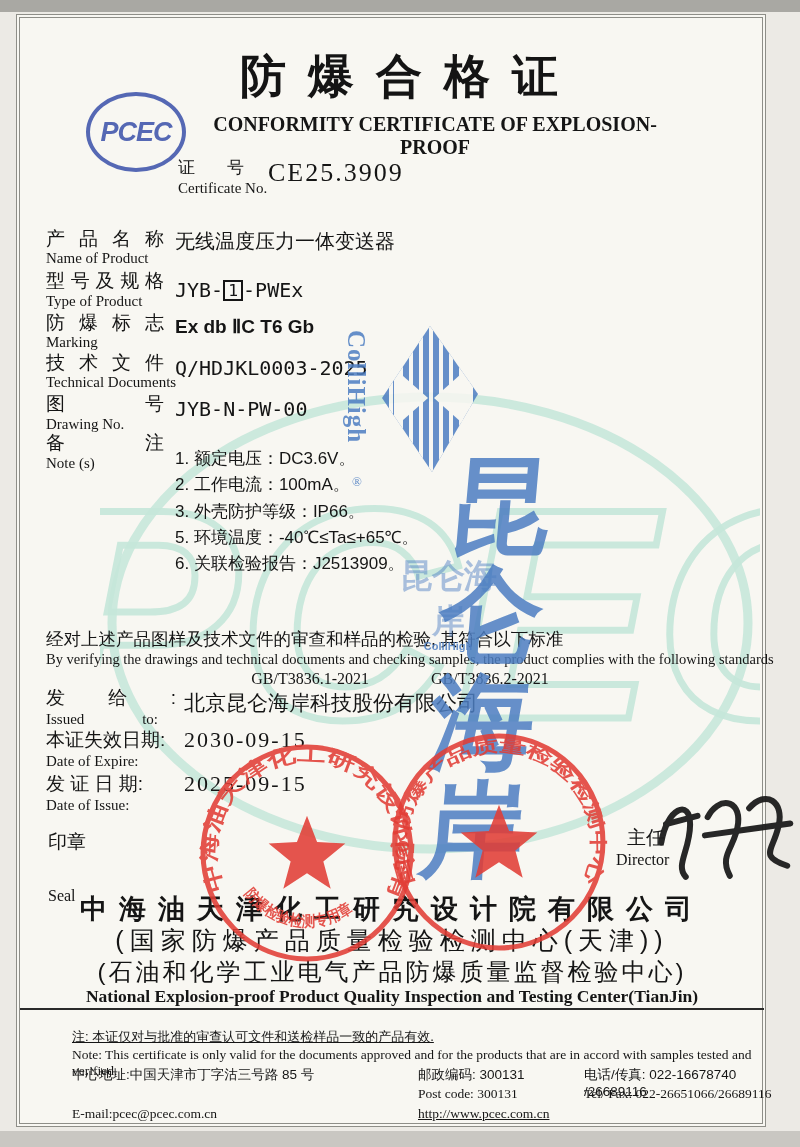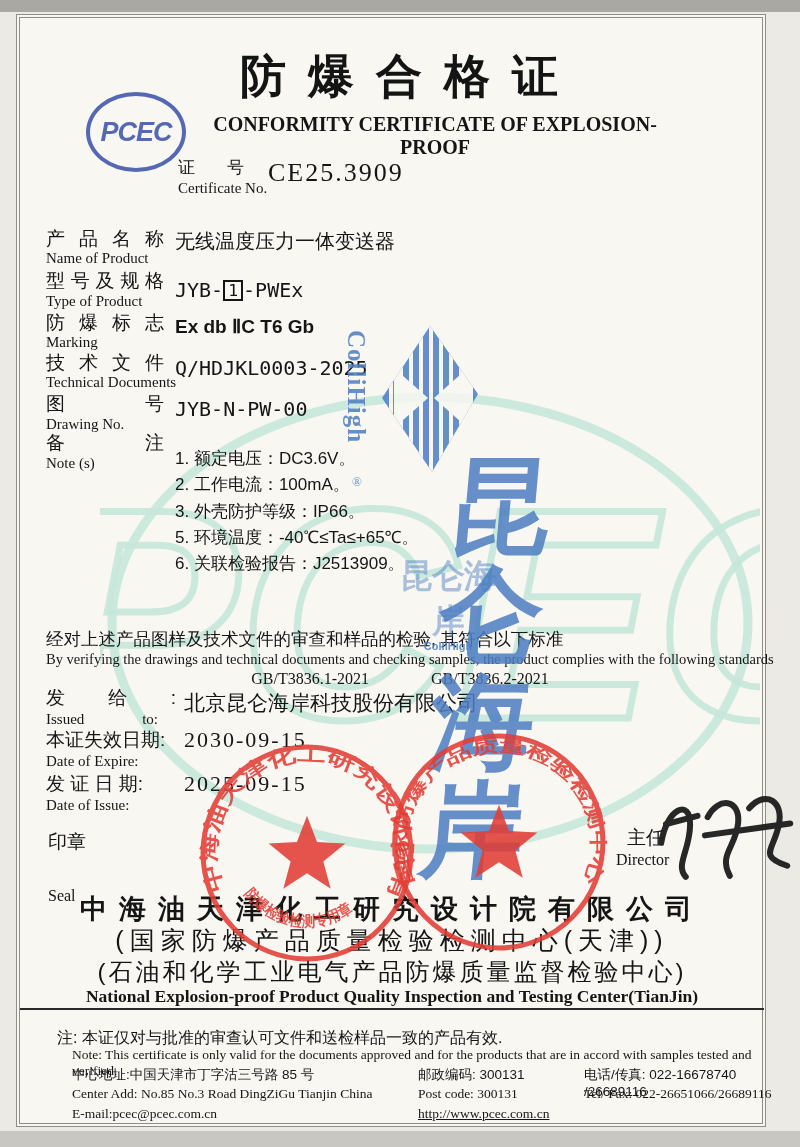--- a/index.html
+++ b/index.html
@@ -48,21 +48,21 @@
   .seal-en{left:48px;top:856px;font-size:16px;z-index:3;margin-top:31px;}
   .dir-zh{left:627px;top:825px;font-size:19px;z-index:3;}
   .dir-en{left:616px;top:851px;font-size:16px;z-index:3;}
   
   .org1{left:20px;top:891px;width:744px;text-align:center;font-size:27px;font-weight:600;letter-spacing:12px;margin-right:-12px;z-index:3;}
   .org2{left:20px;top:924px;width:744px;text-align:center;font-size:25px;font-weight:500;letter-spacing:6px;z-index:3;}
   .org3{left:20px;top:956px;width:744px;text-align:center;font-size:24px;font-weight:500;letter-spacing:3px;z-index:3;}
   .org4{left:20px;top:986px;width:744px;text-align:center;font-size:17.5px;font-weight:bold;z-index:3;}
   .rule{left:20px;top:1008px;width:744px;height:2px;background:#2a2a2a;z-index:3;}
   
-  .fnote-zh{left:57px;top:1028px;font-size:16px;z-index:3;}
+  .fnote-zh{left:72px;top:1028px;font-size:13px;z-index:3;text-decoration:underline;}
   .fnote-en{left:72px;top:1047px;font-size:13.5px;z-index:3;}
   .fc1{left:72px;z-index:3;font-size:13.5px;}
   .fc2{left:418px;z-index:3;font-size:13.5px;}
   .fc3{left:584px;z-index:3;font-size:13.5px;}
   .r3{top:1066px;} .r4{top:1086px;} .r5{top:1106px;}
   .url{text-decoration:underline;color:#151515;}
   
   .wm-green{left:100px;top:388px;z-index:1;pointer-events:none;}
   .wm-blue{z-index:4;pointer-events:none;opacity:.85;}
   .colli-v{left:342px;top:330px;height:150px;writing-mode:vertical-rl;font-family:"Liberation Serif",serif;
@@ -234,19 +234,18 @@
   <div class="abs org3">(石油和化学工业电气产品防爆质量监督检验中心)</div>
   <div class="abs rule"></div>
 
   <div class="abs fnote-zh">注: 本证仅对与批准的审查认可文件和送检样品一致的产品有效.</div>
   <div class="abs fnote-en serif">Note: This certificate is only valid for the documents approved and for the products that are in accord with samples tested and verified.</div>
 
   <div class="abs fc1 r3">中心地址:中国天津市丁字沽三号路 85 号</div>
   <div class="abs fc2 r3">邮政编码: 300131</div>
   <div class="abs fc3 r3">电话/传真: 022-16678740 /26689116</div>
 
-  <div class="abs fc1 r4 serif">Center Add: No.85 No.3 Road DingZiGu Tianjin China</div>
   <div class="abs fc2 r4 serif">Post code: 300131</div>
   <div class="abs fc3 r4 serif">Tel/ Fax: 022-26651066/26689116</div>
 
   <div class="abs fc1 r5 serif">E-mail:pcec@pcec.com.cn</div>
   <a class="abs fc2 r5 serif url">http://www.pcec.com.cn</a>
 </div>
 
 </body></html>

